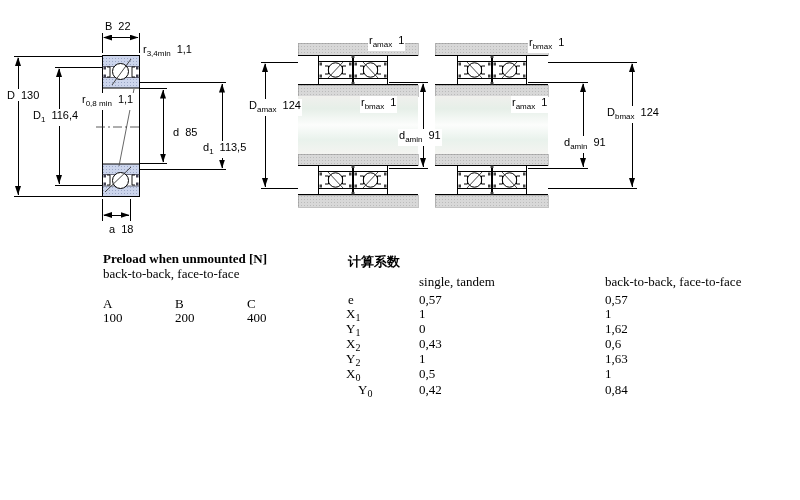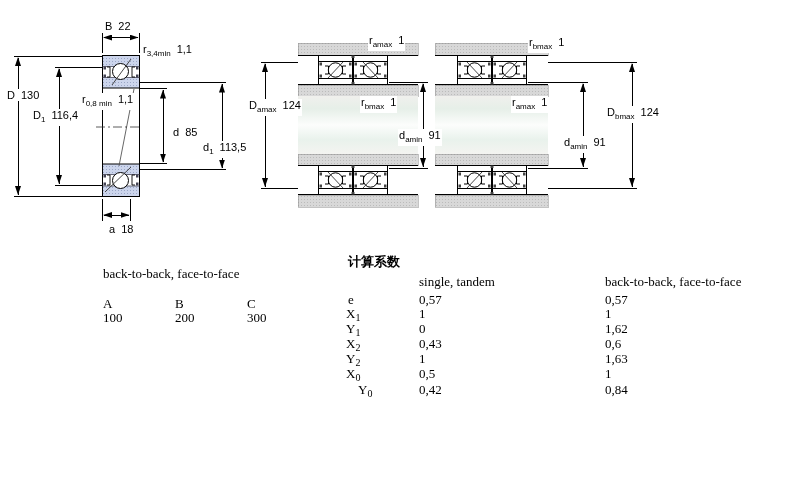--- a/index.html
+++ b/index.html
@@ -204,27 +204,28 @@
   <div class="dlabel" style="left:248px;top:99px"><span>D</span><span class="sub">amax</span><span class="val">124</span></div>
   <div class="dlabel" style="left:360px;top:96px"><span>r</span><span class="sub">bmax</span><span class="val">1</span></div>
   <div class="dlabel" style="left:398px;top:129px"><span>d</span><span class="sub">amin</span><span class="val">91</span></div>
 
   <div class="dlabel" style="left:528px;top:36px"><span>r</span><span class="sub">bmax</span><span class="val">1</span></div>
   <div class="dlabel" style="left:511px;top:96px"><span>r</span><span class="sub">amax</span><span class="val">1</span></div>
   <div class="dlabel" style="left:606px;top:106px"><span>D</span><span class="sub">bmax</span><span class="val">124</span></div>
   <div class="dlabel" style="left:563px;top:136px"><span>d</span><span class="sub">amin</span><span class="val">91</span></div>
 
   <div class="tbl" style="left:103px;top:251px;width:230px;height:90px">
+    <div class="abs bold" style="left:0;top:0">Preload when unmounted [N]</div>
     <div class="abs" style="left:0;top:15px">back-to-back, face-to-face</div>
     <div class="abs" style="left:0;top:45px">A</div>
     <div class="abs" style="left:72px;top:45px">B</div>
     <div class="abs" style="left:144px;top:45px">C</div>
     <div class="abs" style="left:0;top:59px">100</div>
     <div class="abs" style="left:72px;top:59px">200</div>
-    <div class="abs" style="left:144px;top:59px">300</div>
+    <div class="abs" style="left:144px;top:59px">400</div>
   </div>
 
   <div class="tbl" style="left:346px;top:253px;width:420px;height:160px">
     <div class="abs bold" style="left:2px;top:0">计算系数</div>
     <div class="abs" style="left:73px;top:21px">single, tandem</div>
     <div class="abs" style="left:259px;top:21px">back-to-back, face-to-face</div>
 
     <div class="abs" style="left:2px;top:39px"><span>e</span><span class="fsub"></span></div>
     <div class="abs" style="left:73px;top:39px">0,57</div>
     <div class="abs" style="left:259px;top:39px">0,57</div>

